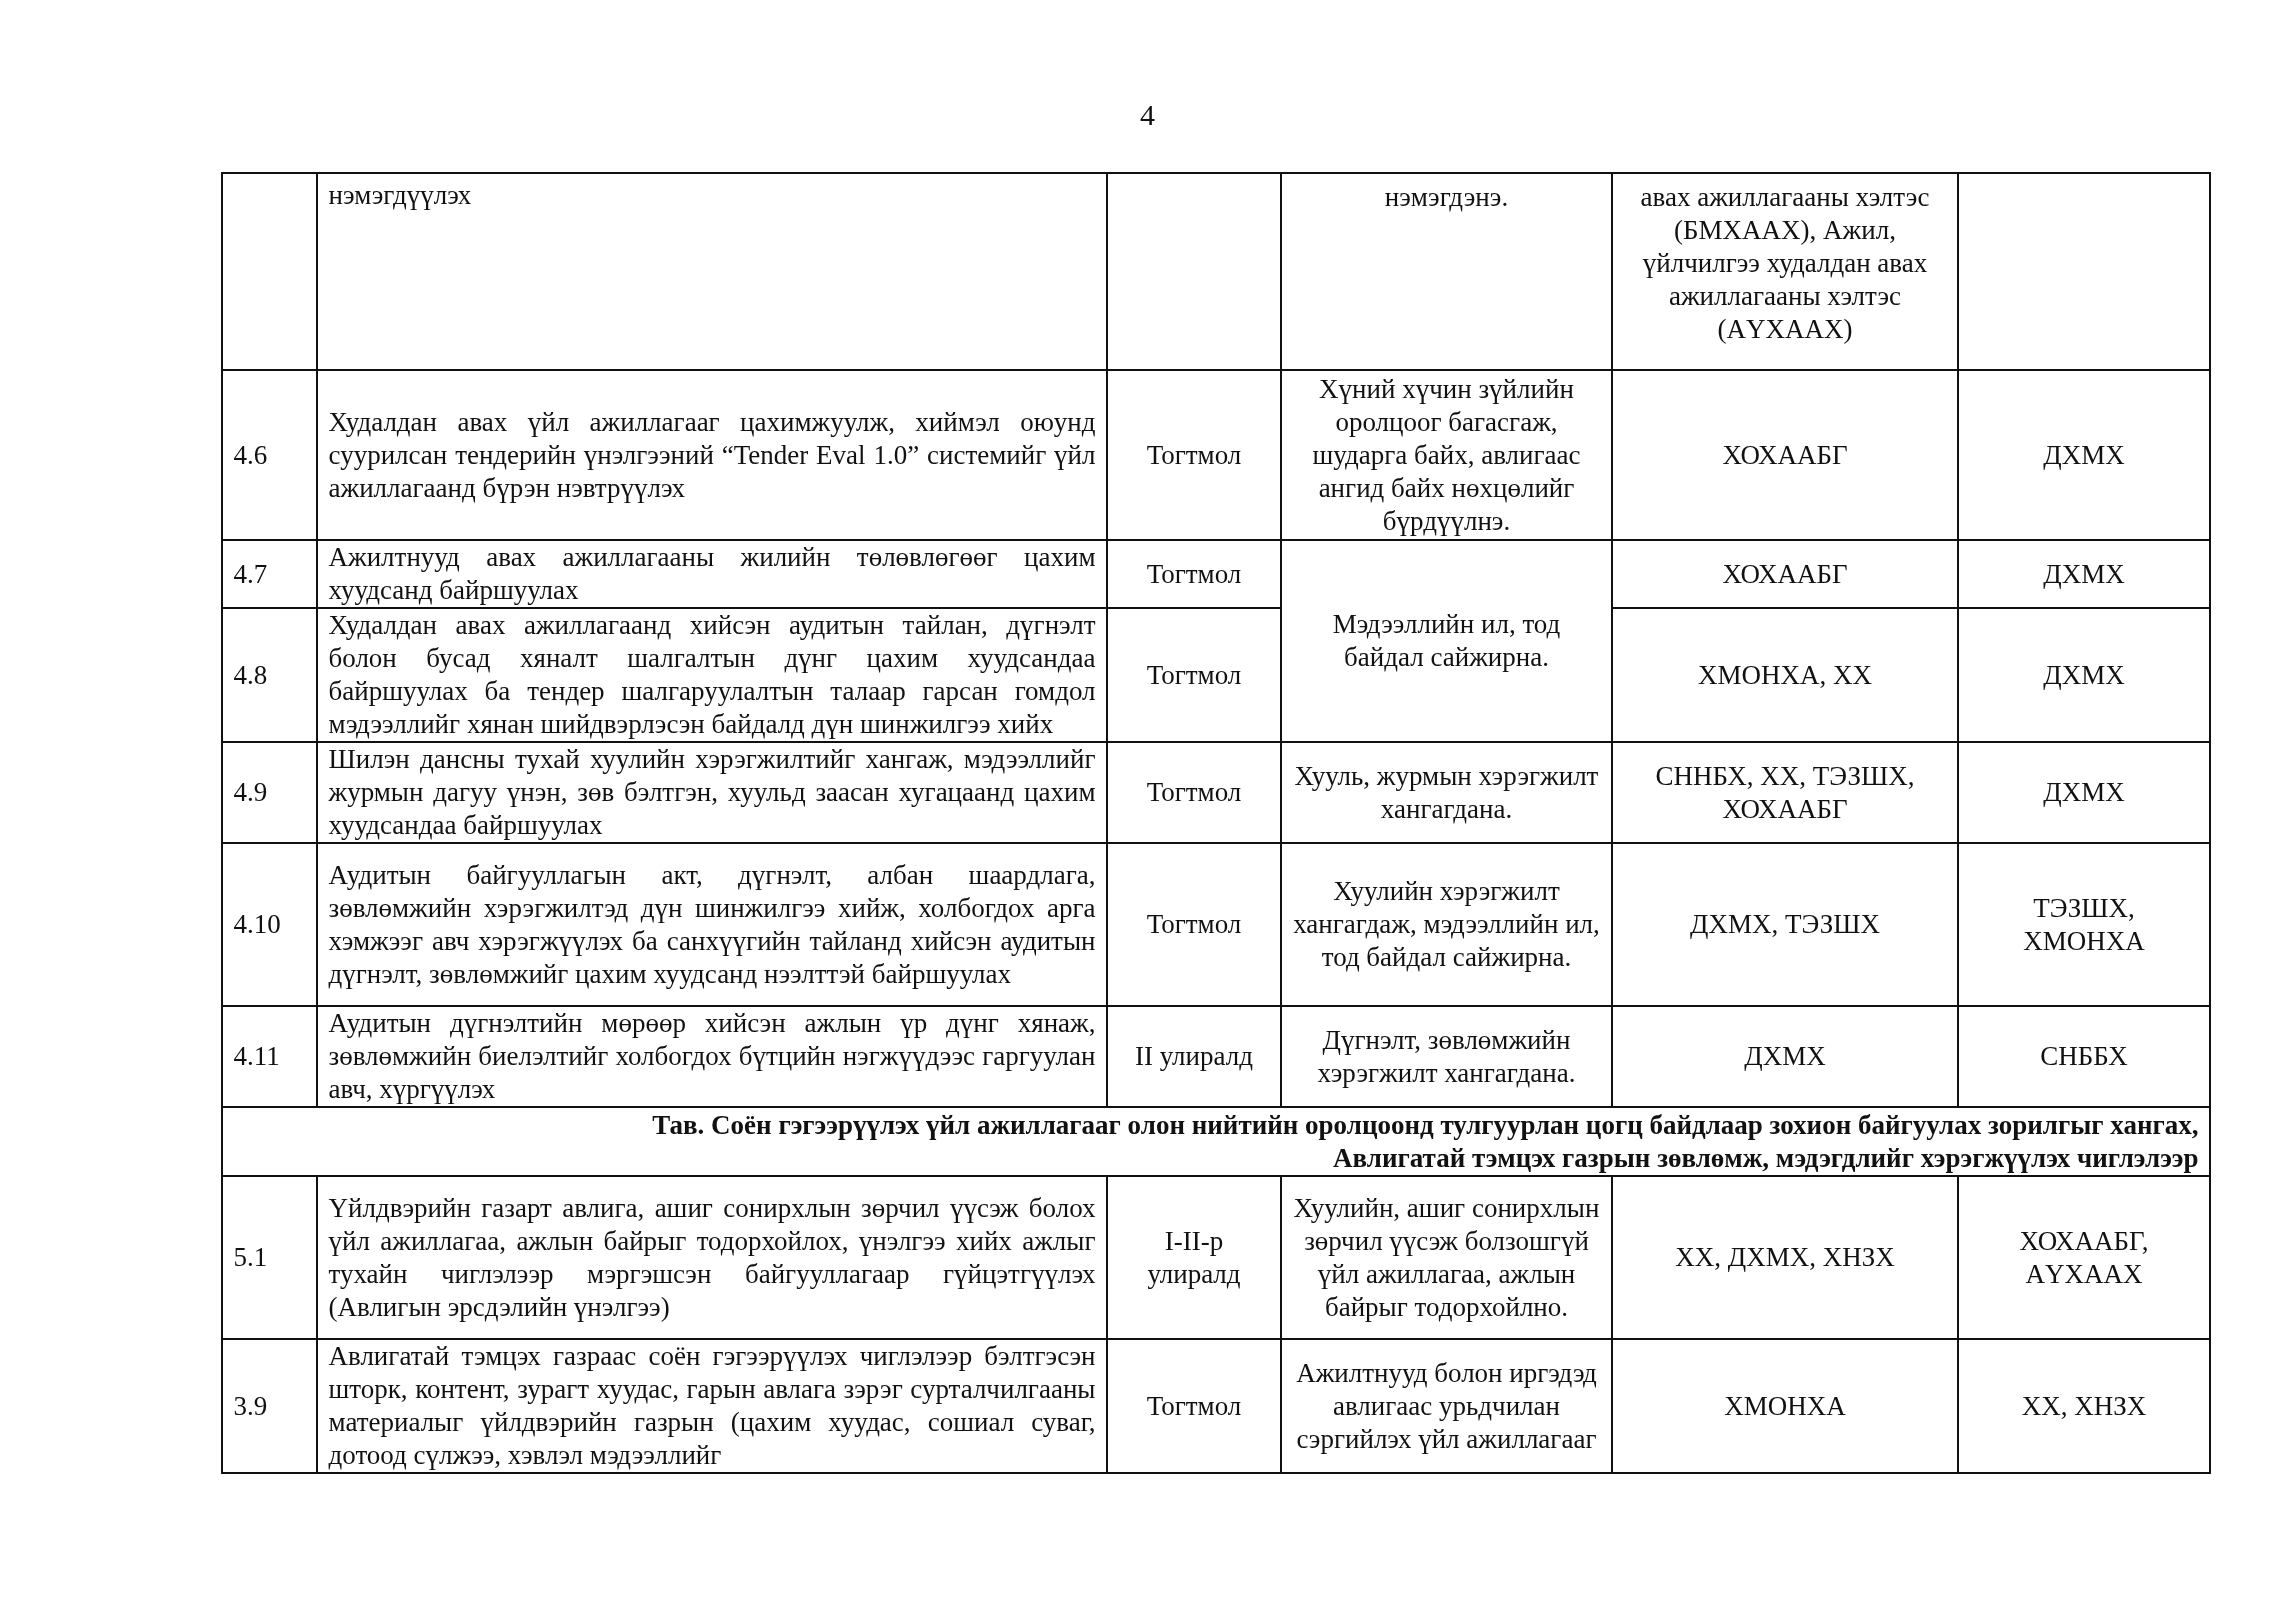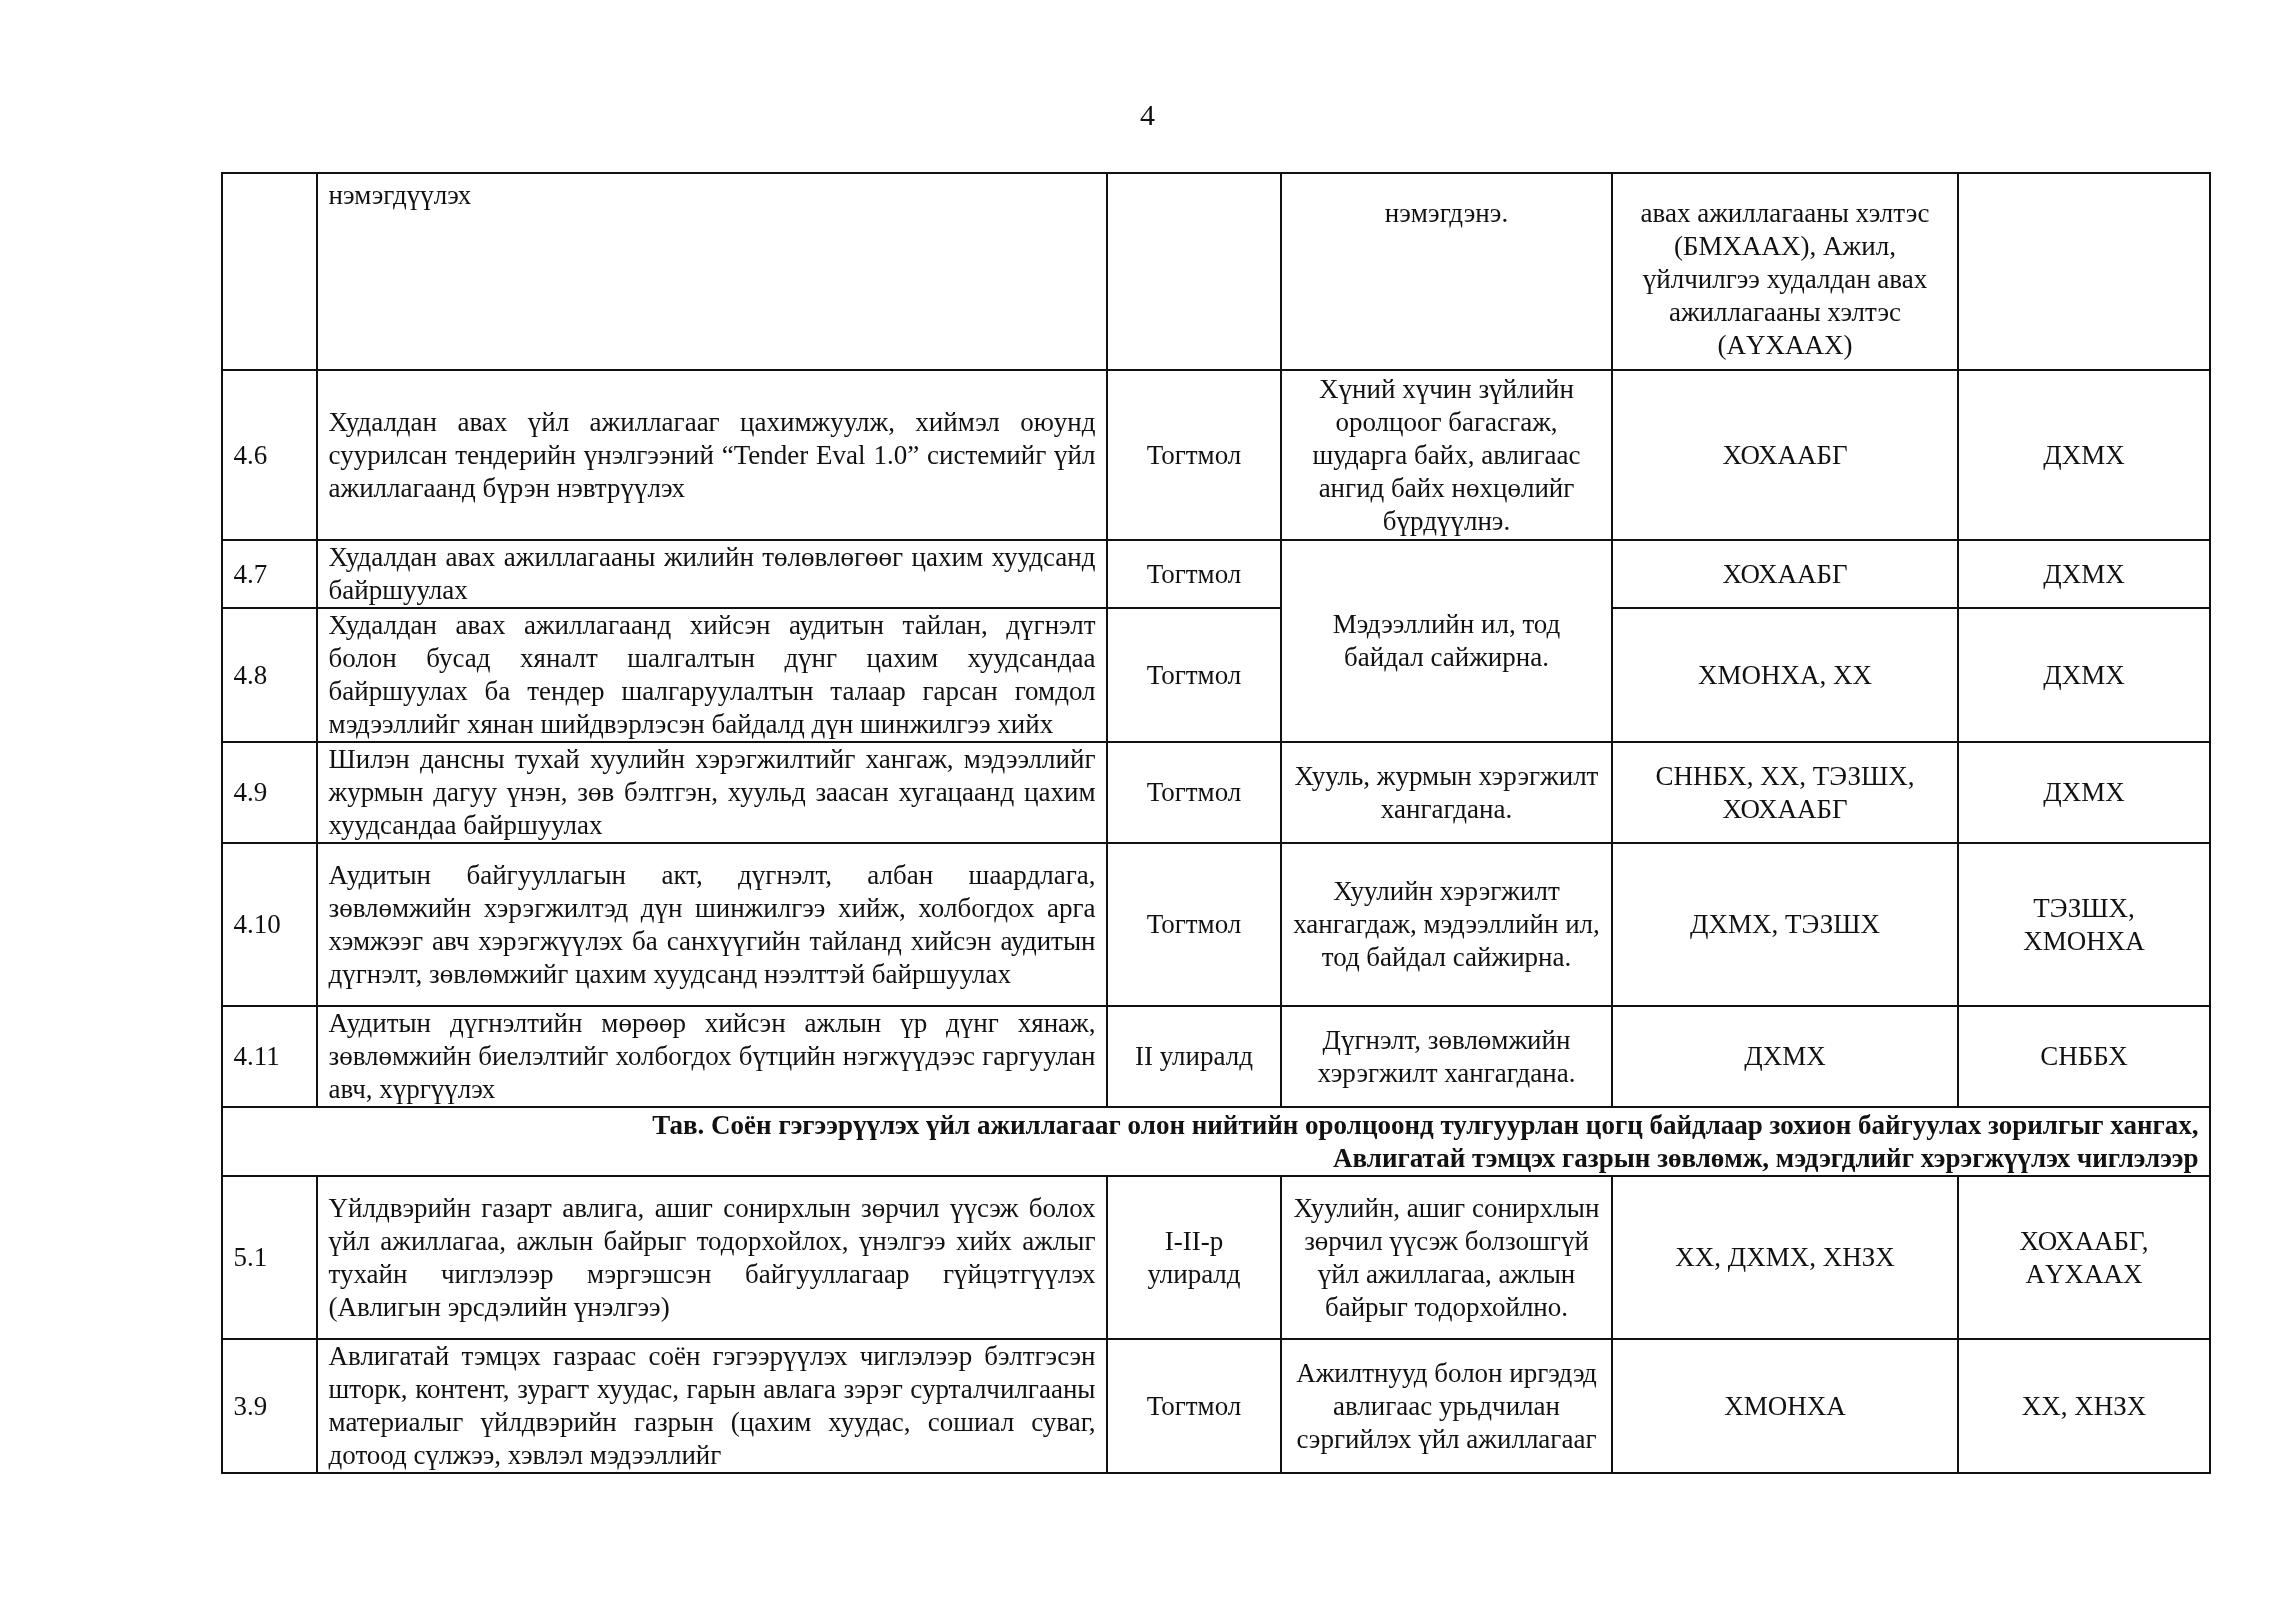--- a/index.html
+++ b/index.html
@@ -8,21 +8,21 @@
   .page-number { position: absolute; top: 98px; left: 0; width: 2295px; text-align: center;
                  font-size: 30px; }
   table.plan { position: absolute; left: 221px; top: 172px; border-collapse: collapse;
                table-layout: fixed; width: 1988px; }
   table.plan td { border: 2.6px solid #111; vertical-align: middle; padding: 0 10.5px;
                   font-size: 27px; line-height: 33px; overflow: hidden; }
   td.num { padding: 0 3.9px; }
   td.task { text-align: justify; text-align-last: left; }
   td.task.top { vertical-align: top; padding-top: 5.2px; }
   td.c { text-align: center; }
-  td.c.top { vertical-align: top; padding-top: 23px; }
+  td.c.top { vertical-align: top; padding-top: 7px; }
   td.section { text-align: right; font-weight: bold; font-size: 27.4px; line-height: 33px; }
 </style>
 </head>
 <body>
 
 <div class="page-number">4</div>
 
 <table class="plan">
   <colgroup>
     <col style="width:95px">
@@ -44,21 +44,21 @@
     <tr style="height:170px">
       <td class="num">4.6</td>
       <td class="task">Худалдан авах үйл ажиллагааг цахимжуулж, хиймэл оюунд суурилсан тендерийн үнэлгээний “Tender Eval 1.0” системийг үйл ажиллагаанд бүрэн нэвтрүүлэх</td>
       <td class="c">Тогтмол</td>
       <td class="c">Хүний хүчин зүйлийн оролцоог багасгаж, шударга байх, авлигаас ангид байх нөхцөлийг бүрдүүлнэ.</td>
       <td class="c">ХОХААБГ</td>
       <td class="c">ДХМХ</td>
     </tr>
     <tr style="height:67px">
       <td class="num">4.7</td>
-      <td class="task">Худалдан авах ажиллагааны жилийн төлөвлөгөөг цахим хуудсанд байршуулах</td>
+      <td class="task">Ажилтнууд авах ажиллагааны жилийн төлөвлөгөөг цахим хуудсанд байршуулах</td>
       <td class="c">Тогтмол</td>
       <td class="c" rowspan="2">Мэдээллийн ил, тод байдал сайжирна.</td>
       <td class="c">ХОХААБГ</td>
       <td class="c">ДХМХ</td>
     </tr>
     <tr style="height:134px">
       <td class="num">4.8</td>
       <td class="task">Худалдан авах ажиллагаанд хийсэн аудитын тайлан, дүгнэлт болон бусад хяналт шалгалтын дүнг цахим хуудсандаа байршуулах ба тендер шалгаруулалтын талаар гарсан гомдол мэдээллийг хянан шийдвэрлэсэн байдалд дүн шинжилгээ хийх</td>
       <td class="c">Тогтмол</td>
       <td class="c">ХМОНХА, ХХ</td>

